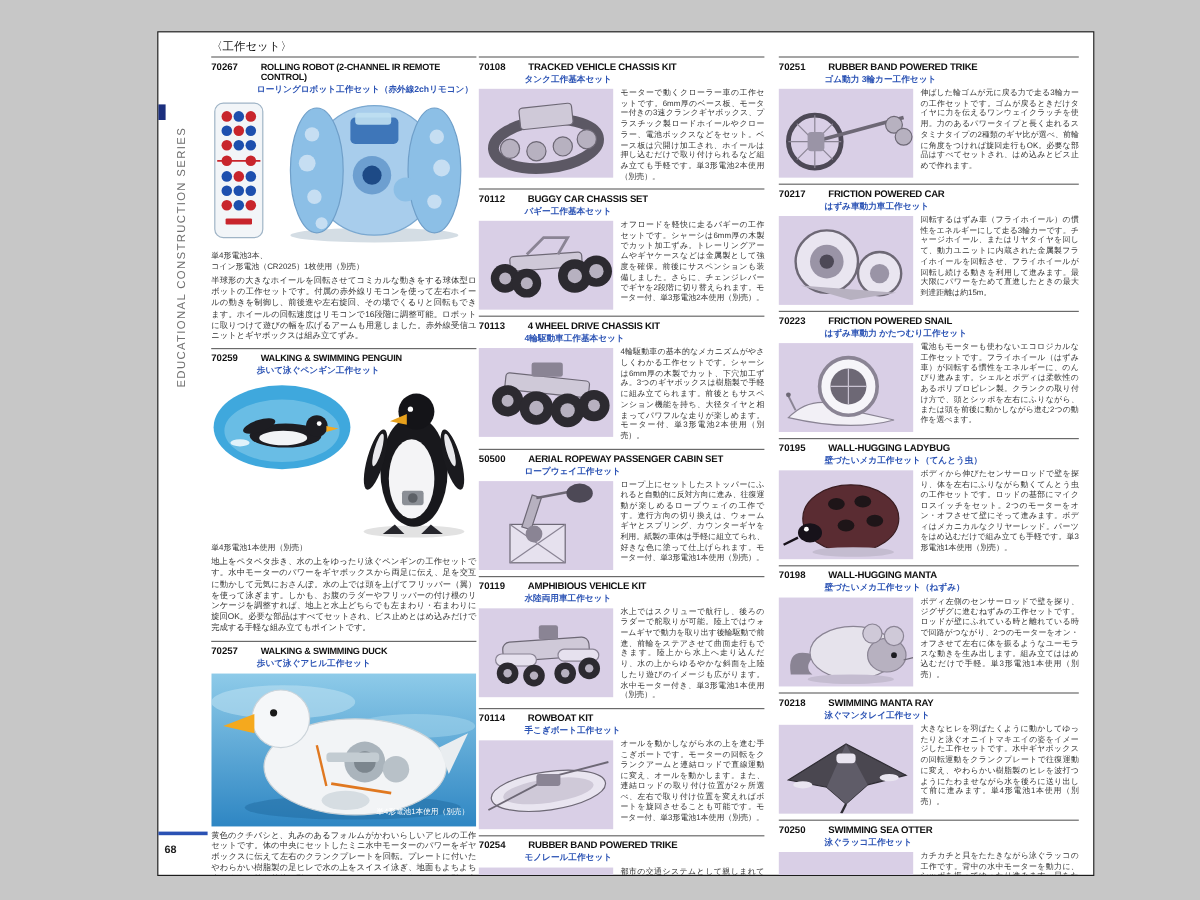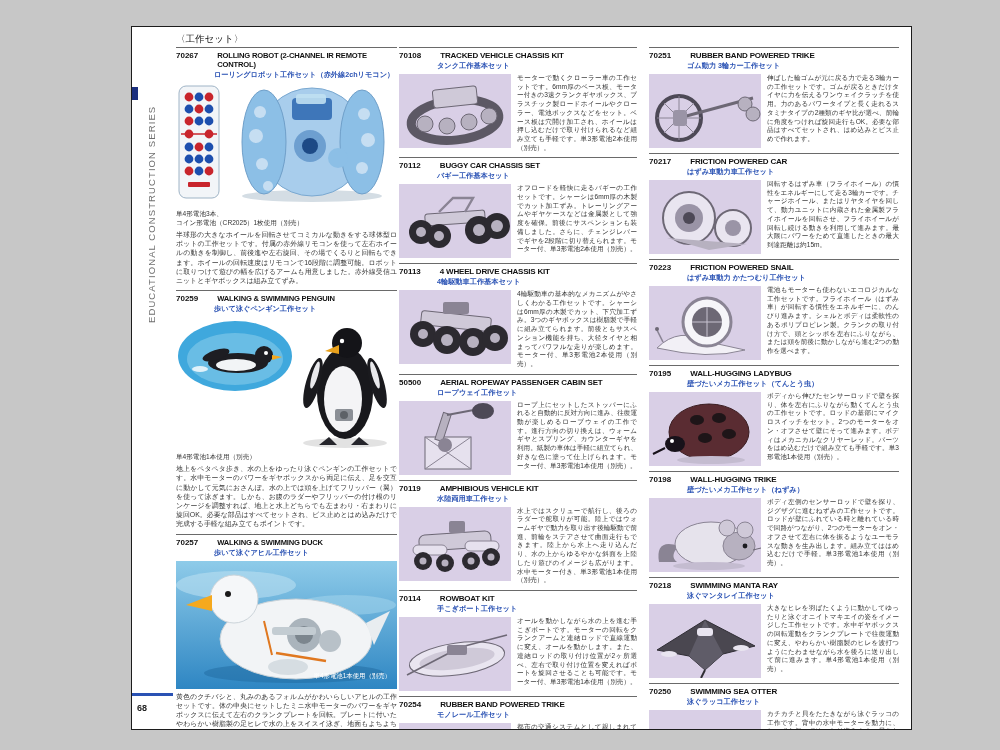--- a/index.html
+++ b/index.html
@@ -453,21 +453,21 @@
           <ellipse cx="62" cy="68" rx="34" ry="4" fill="#c4bcd0"></ellipse>
         </svg>
           </div>
         <div class="ptext">ボディから伸びたセンサーロッドで壁を探り、体を左右にふりながら動くてんとう虫の工作セットです。ロッドの基部にマイクロスイッチをセット。2つのモーターをオン・オフさせて壁にそって進みます。ボディはメカニカルなクリヤーレッド。パーツをはめ込むだけで組み立ても手軽です。単3形電池1本使用（別売）。</div>
       </div>
     </div>
 
     <div class="block">
       <div class="bh">
           <span class="code">70198</span>
-          <span class="ten">WALL-HUGGING TRIKE</span>
+          <span class="ten">WALL-HUGGING MANTA</span>
         </div>
       <div class="tja">壁づたいメカ工作セット（ねずみ）</div>
       <div class="row">
         <div class="pimg">
             <svg viewBox="0 0 112 74">
           <rect width="112" height="74" fill="#d9cfe6"></rect>
           <path d="M10 64 Q6 40 30 48 Q20 58 28 64 Z" fill="#8a8494"></path>
           <ellipse cx="62" cy="46" rx="36" ry="22" fill="#e6e3ec" stroke="#8a8494"></ellipse>
           <ellipse cx="90" cy="48" rx="16" ry="14" fill="#b7b1c0" stroke="#8a8494"></ellipse>
           <circle cx="78" cy="30" r="8" fill="#cfc9d8" stroke="#8a8494"></circle>

